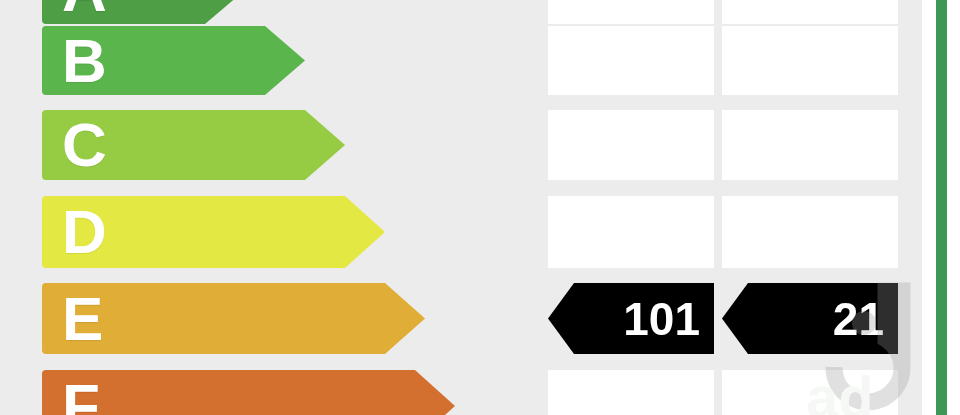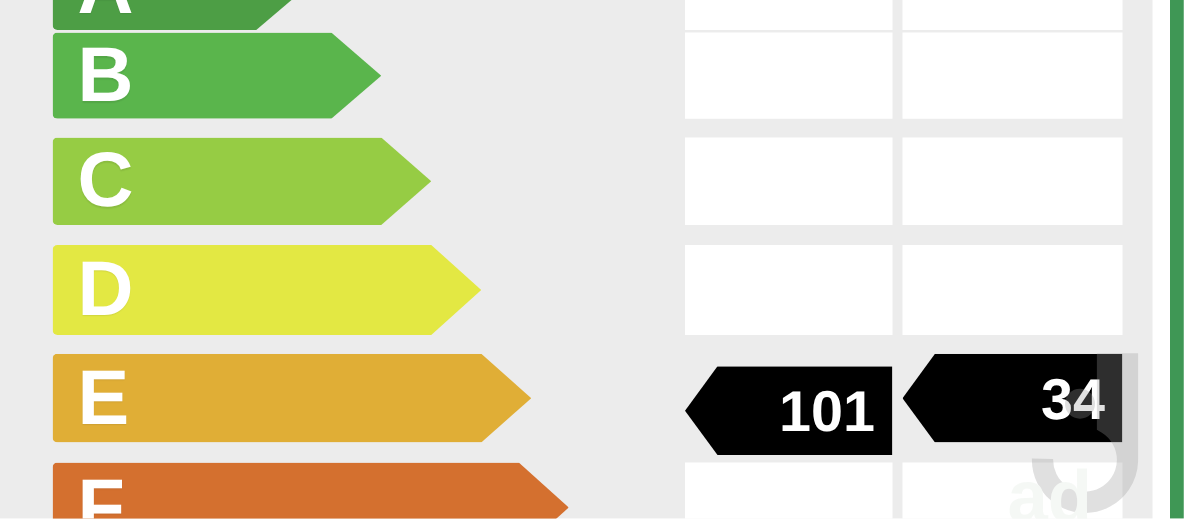--- a/index.html
+++ b/index.html
@@ -143,25 +143,25 @@
         <div class="band" style="width: 343px; background: rgb(227, 232, 67); clip-path: polygon(0px 0px, 303px 0px, 343px 50%, 303px 100%, 0px 100%);">
           <span class="band-letter">D</span>
         </div>
         <div class="cell" style="left: 548px; width: 166px;"></div>
         <div class="cell" style="left: 722px; width: 176px;"></div>
       </div>
       <div class="row" style="top: 283px; height: 71px;">
         <div class="band" style="width: 383px; background: rgb(224, 174, 54); clip-path: polygon(0px 0px, 343px 0px, 383px 50%, 343px 100%, 0px 100%);">
           <span class="band-letter">E</span>
         </div>
-        <div class="badge" style="left: 548px; width: 166px; margin-top: 10px;">
+        <div class="badge" style="left: 548px; width: 166px;">
           <span class="badge-text">101</span>
         </div>
         <div class="badge" style="left: 722px; width: 176px;">
-          <span class="badge-text">34</span>
+          <span class="badge-text">21</span>
         </div>
       </div>
       <div class="row" style="top: 370px; height: 72px;">
         <div class="band" style="width: 413px; background: rgb(212, 112, 47); clip-path: polygon(0px 0px, 373px 0px, 413px 50%, 373px 100%, 0px 100%);">
           <span class="band-letter">F</span>
         </div>
         <div class="cell" style="left: 548px; width: 166px;"></div>
         <div class="cell" style="left: 722px; width: 176px;"></div>
       </div>
     </div>

